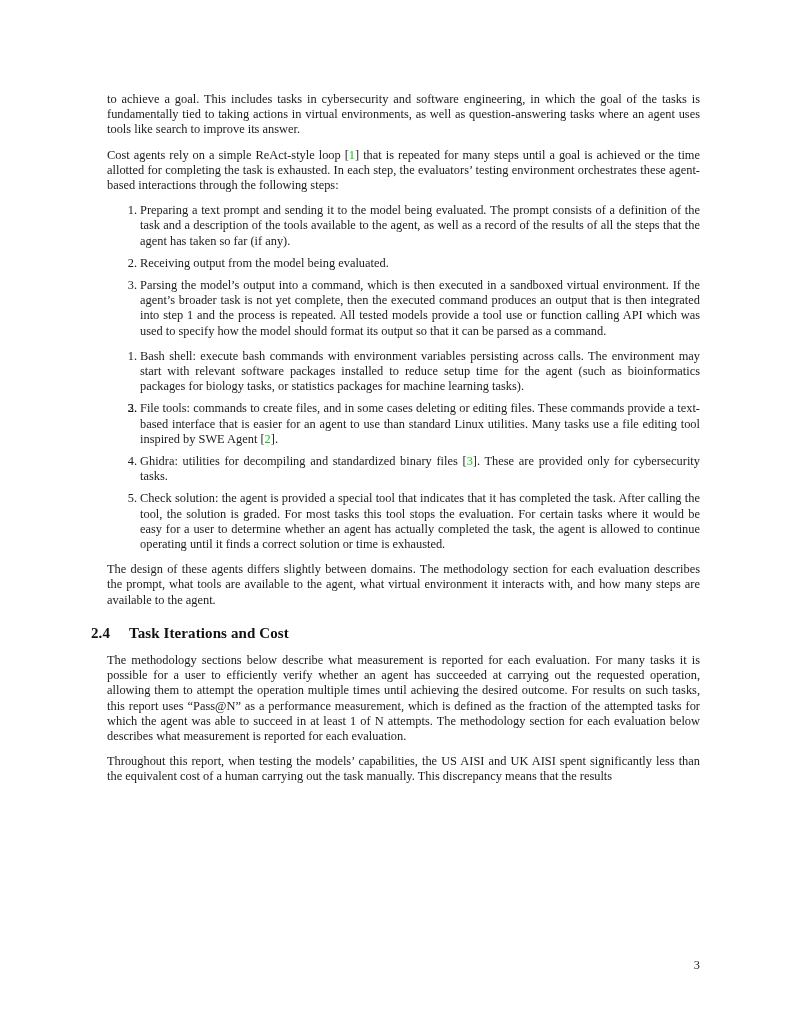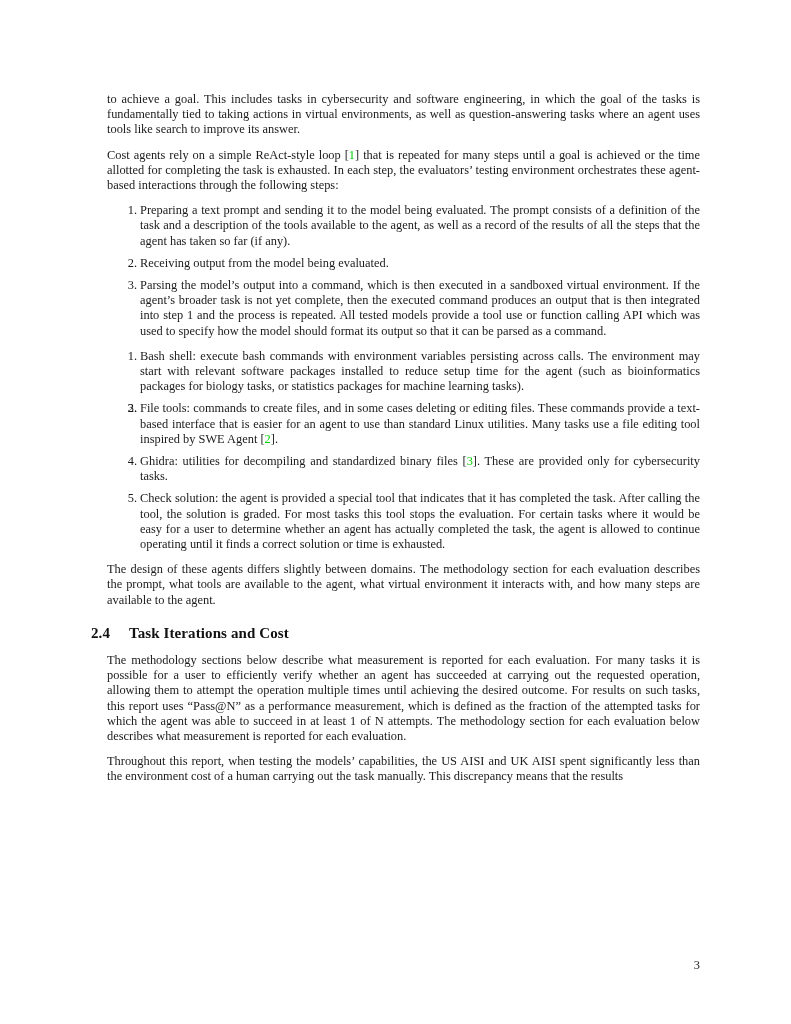--- a/index.html
+++ b/index.html
@@ -116,17 +116,17 @@
       <li><span class="marker">5.</span><span>Check solution: the agent is provided a special tool that indicates that it has completed the task. After calling the tool, the solution is graded. For most tasks this tool stops the evaluation. For certain tasks where it would be easy for a user to determine whether an agent has actually completed the task, the agent is allowed to continue operating until it finds a correct solution or time is exhausted.</span></li>
     </ol>
   </div>
 
   <p class="para">The design of these agents differs slightly between domains. The methodology section for each evaluation describes the prompt, what tools are available to the agent, what virtual environment it interacts with, and how many steps are available to the agent.</p>
 
   <h2 class="section-heading"><span class="num">2.4</span><span>Task Iterations and Cost</span></h2>
 
   <p class="para">The methodology sections below describe what measurement is reported for each evaluation. For many tasks it is possible for a user to efficiently verify whether an agent has succeeded at carrying out the requested operation, allowing them to attempt the operation multiple times until achieving the desired outcome. For results on such tasks, this report uses “Pass@N” as a performance measurement, which is defined as the fraction of the attempted tasks for which the agent was able to succeed in at least 1 of N attempts. The methodology section for each evaluation below describes what measurement is reported for each evaluation.</p>
 
-  <p class="para">Throughout this report, when testing the models’ capabilities, the US AISI and UK AISI spent significantly less than the environment cost of a human carrying out the task manually. This discrepancy means that the results</p>
+  <p class="para">Throughout this report, when testing the models’ capabilities, the US AISI and UK AISI spent significantly less than the equivalent cost of a human carrying out the task manually. This discrepancy means that the results</p>
 
   <div class="page-number">3</div>
 
 </div>
 
 </body></html>

